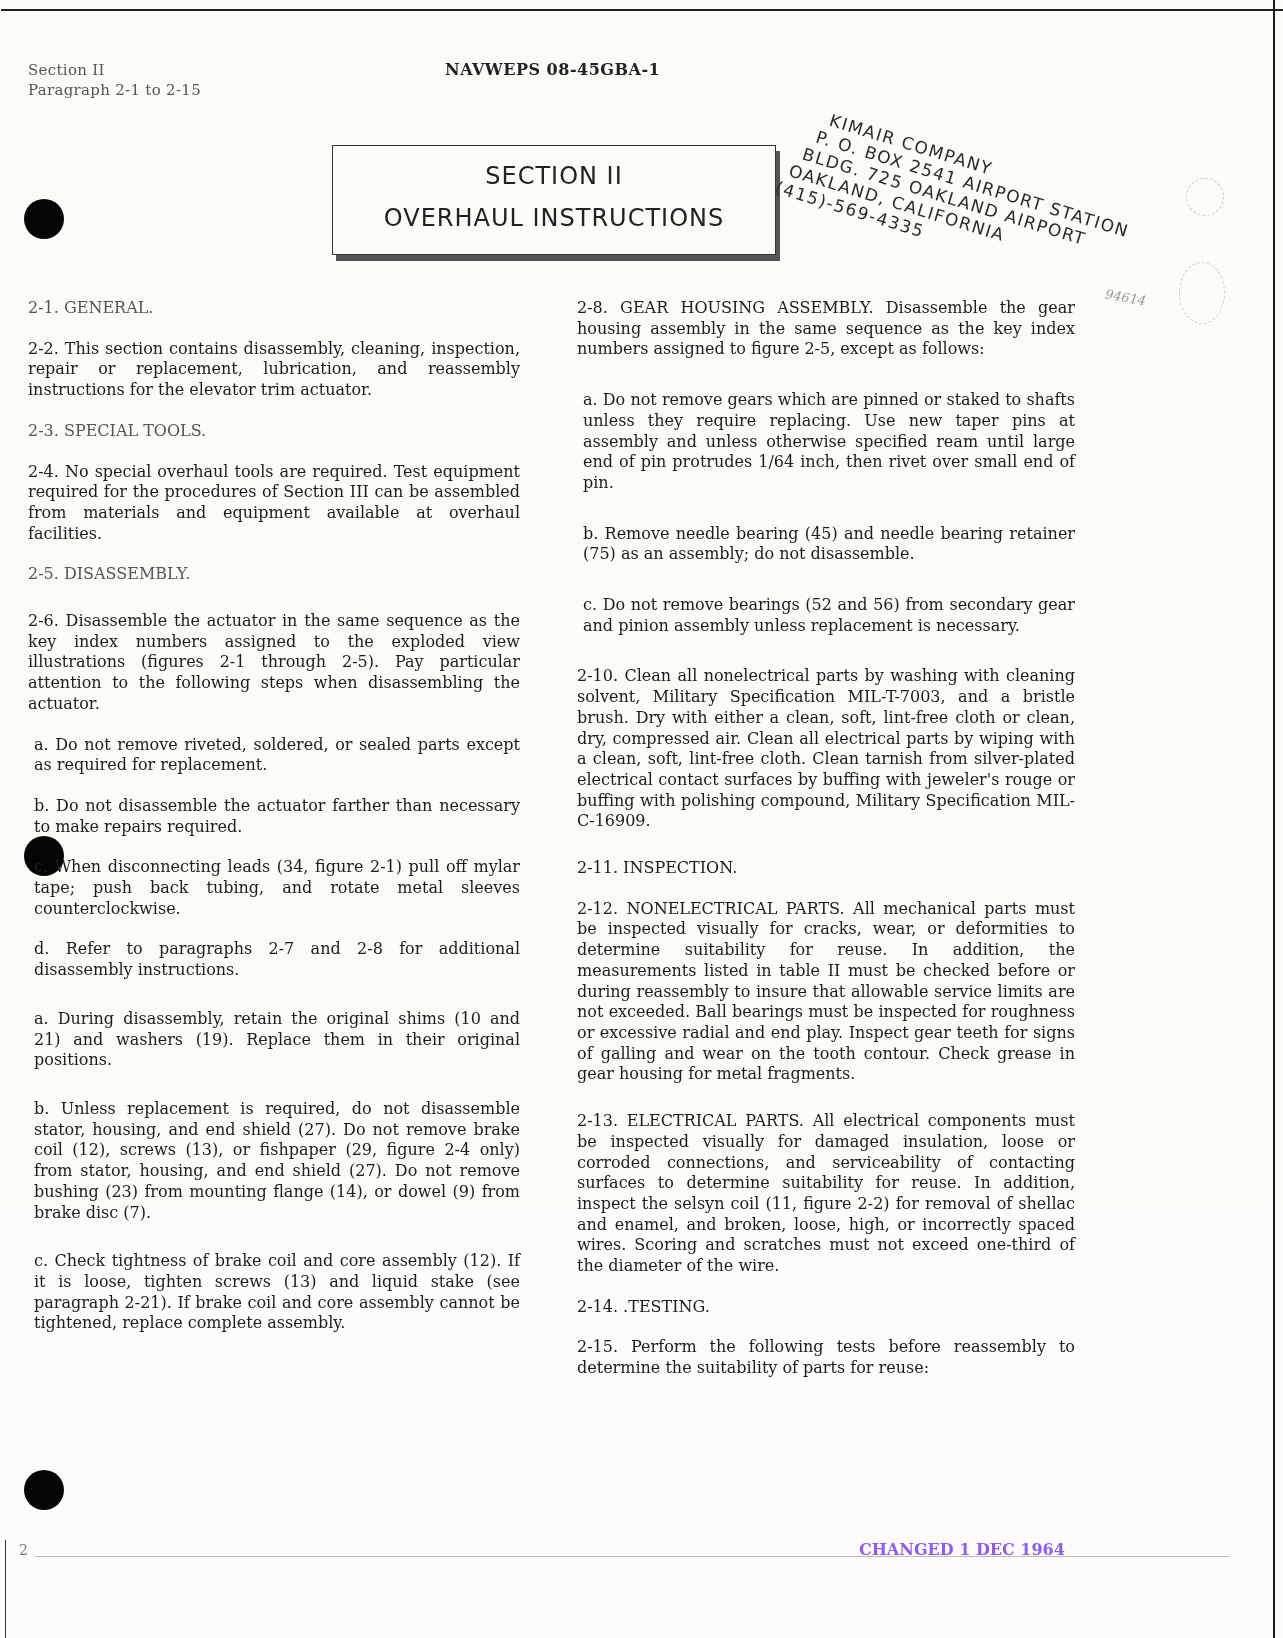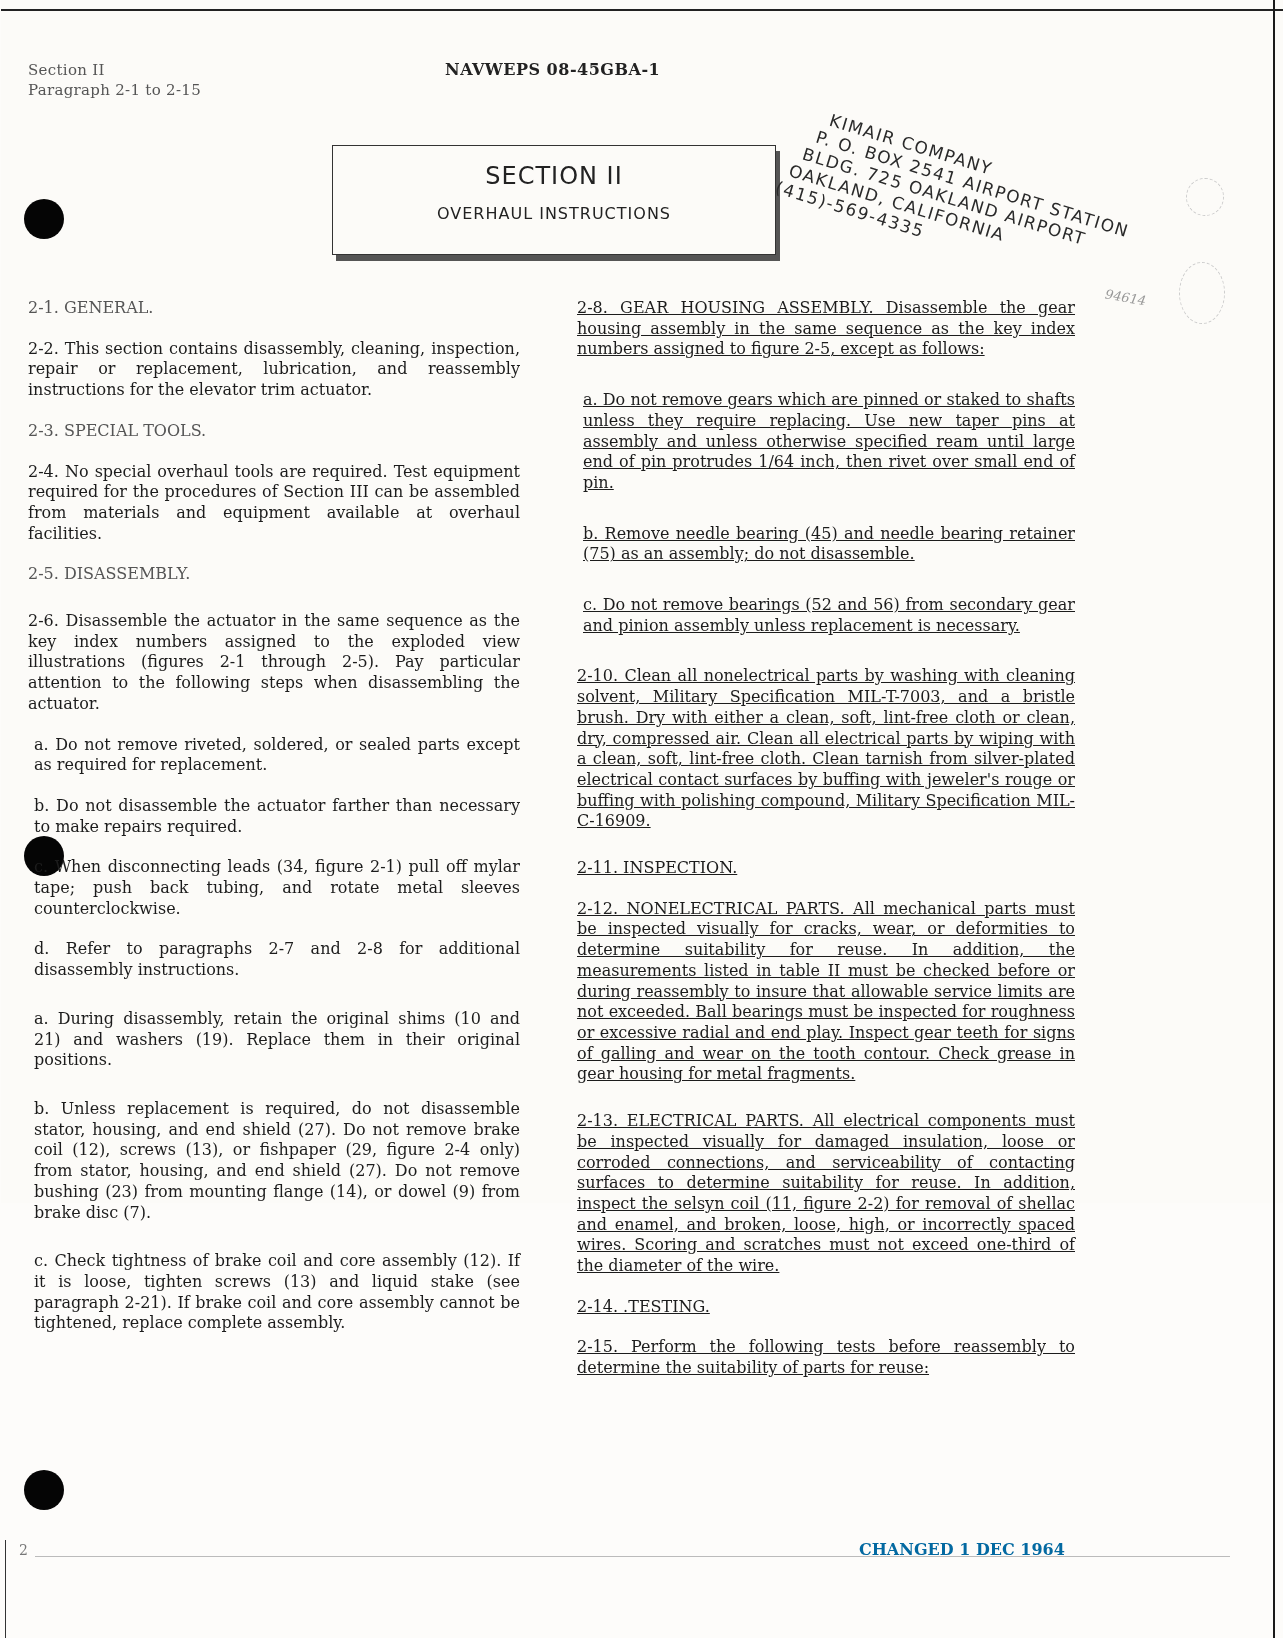--- a/index.html
+++ b/index.html
@@ -17,43 +17,43 @@
   .right-rule { position: absolute; left: 1272px; top: 0; width: 2px; height: 1638px; background: #1a1a1a; }
   .left-rule { position: absolute; left: 4px; top: 1540px; width: 1px; height: 98px; background: #333; }
   .hdr-left { position: absolute; left: 27px; top: 60px; font-size: 15px; line-height: 20px; color: #555; letter-spacing: 0.3px; }
   .hdr-center { position: absolute; left: 444px; top: 60px; font-size: 16px; font-weight: bold; color: #222; letter-spacing: 0.5px; }
   .title-box {
     position: absolute; left: 331px; top: 145px; width: 442px; height: 108px;
     border: 1.5px solid #333; box-shadow: 4px 6px 0 #555;
     text-align: center; font-family: "DejaVu Sans", "Liberation Sans", sans-serif; color: #222;
   }
   .title-line1 { margin-top: 16px; font-size: 24px; letter-spacing: 1px; }
-  .title-line2 { margin-top: 14px; font-size: 16px; letter-spacing: 1px; }
+  .title-line2 { margin-top: 14px; font-size: 24px; letter-spacing: 1px; }
   .stamp {
     position: absolute; left: 832px; top: 110px; transform: rotate(17deg); transform-origin: left top;
     font-family: "DejaVu Sans", "Liberation Sans", sans-serif; font-size: 17px; line-height: 20px;
     color: #2a2a2a; letter-spacing: 1.5px; white-space: nowrap;
   }
   .stamp div { margin-left: 0; }
   .stamp .s2 { margin-left: -8px; }
   .stamp .s3 { margin-left: -16px; }
   .stamp .s4 { margin-left: -24px; }
   .stamp .s5 { margin-left: -32px; }
   .handnote { position: absolute; left: 1104px; top: 290px; font-size: 13px; color: #999; font-style: italic; transform: rotate(10deg); }
   .punch { position: absolute; width: 40px; height: 40px; border-radius: 50%; background: #050505; }
   .ghost-hole { position: absolute; border: 1px dashed #ccc; border-radius: 50%; }
   .col { position: absolute; top: 298px; font-size: 16px; line-height: 20.7px; }
   .col-left { left: 27px; width: 492px; }
-  .col-right { left: 576px; width: 498px; text-decoration: underline; }
+  .col-right { left: 576px; width: 498px; }
   .para { margin: 0 0 20px 0; text-align: justify; }
   .heading { margin: 0 0 20px 0; }
   .faint { color: #555; }
   .footer-page { position: absolute; left: 18px; top: 1542px; font-size: 14px; color: #777; }
   .footer-line { position: absolute; left: 34px; top: 1556px; width: 1195px; height: 1px; background: #bbb; }
-  .footer-changed { position: absolute; left: 858px; top: 1540px; font-size: 16px; font-weight: bold; color: #0369a1; }
+  .footer-changed { position: absolute; left: 858px; top: 1540px; font-size: 16px; font-weight: bold; color: #8b5cf6; }
 </style>
 </head>
 <body>
 
 <div class="page">
   <div class="top-rule"></div>
   <div class="right-rule"></div>
   <div class="left-rule"></div>
 
   <div class="hdr-left">

